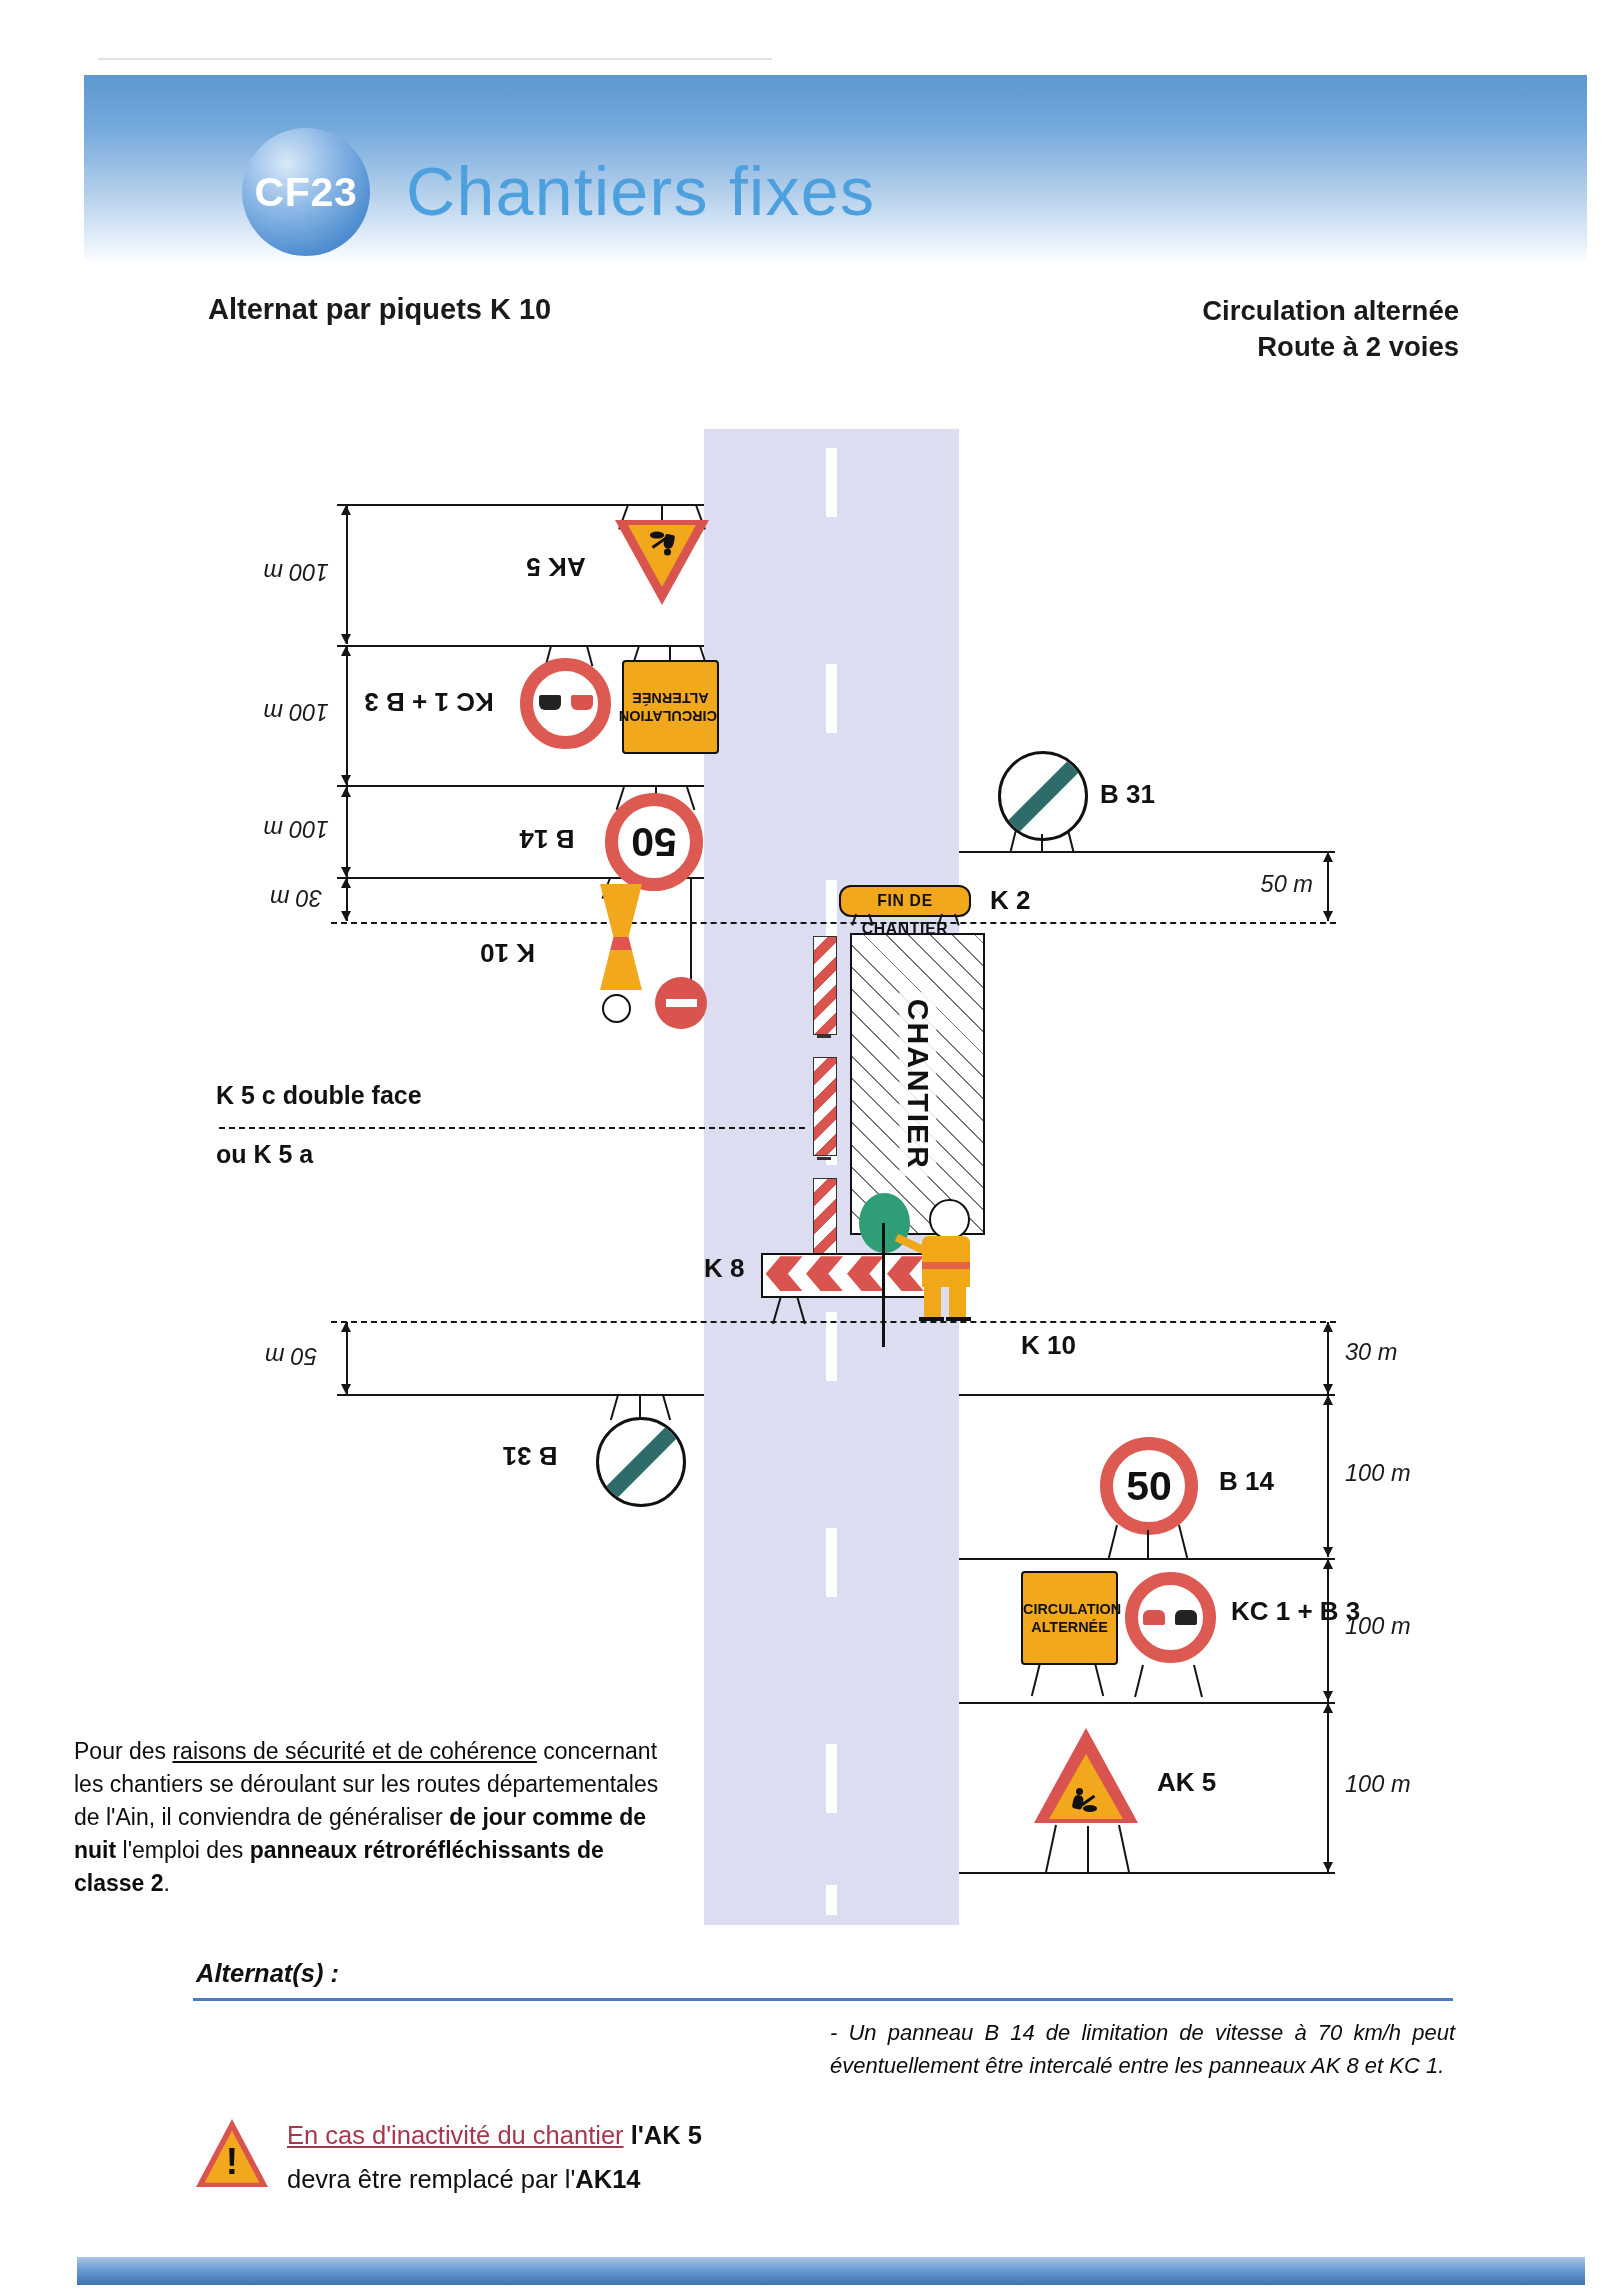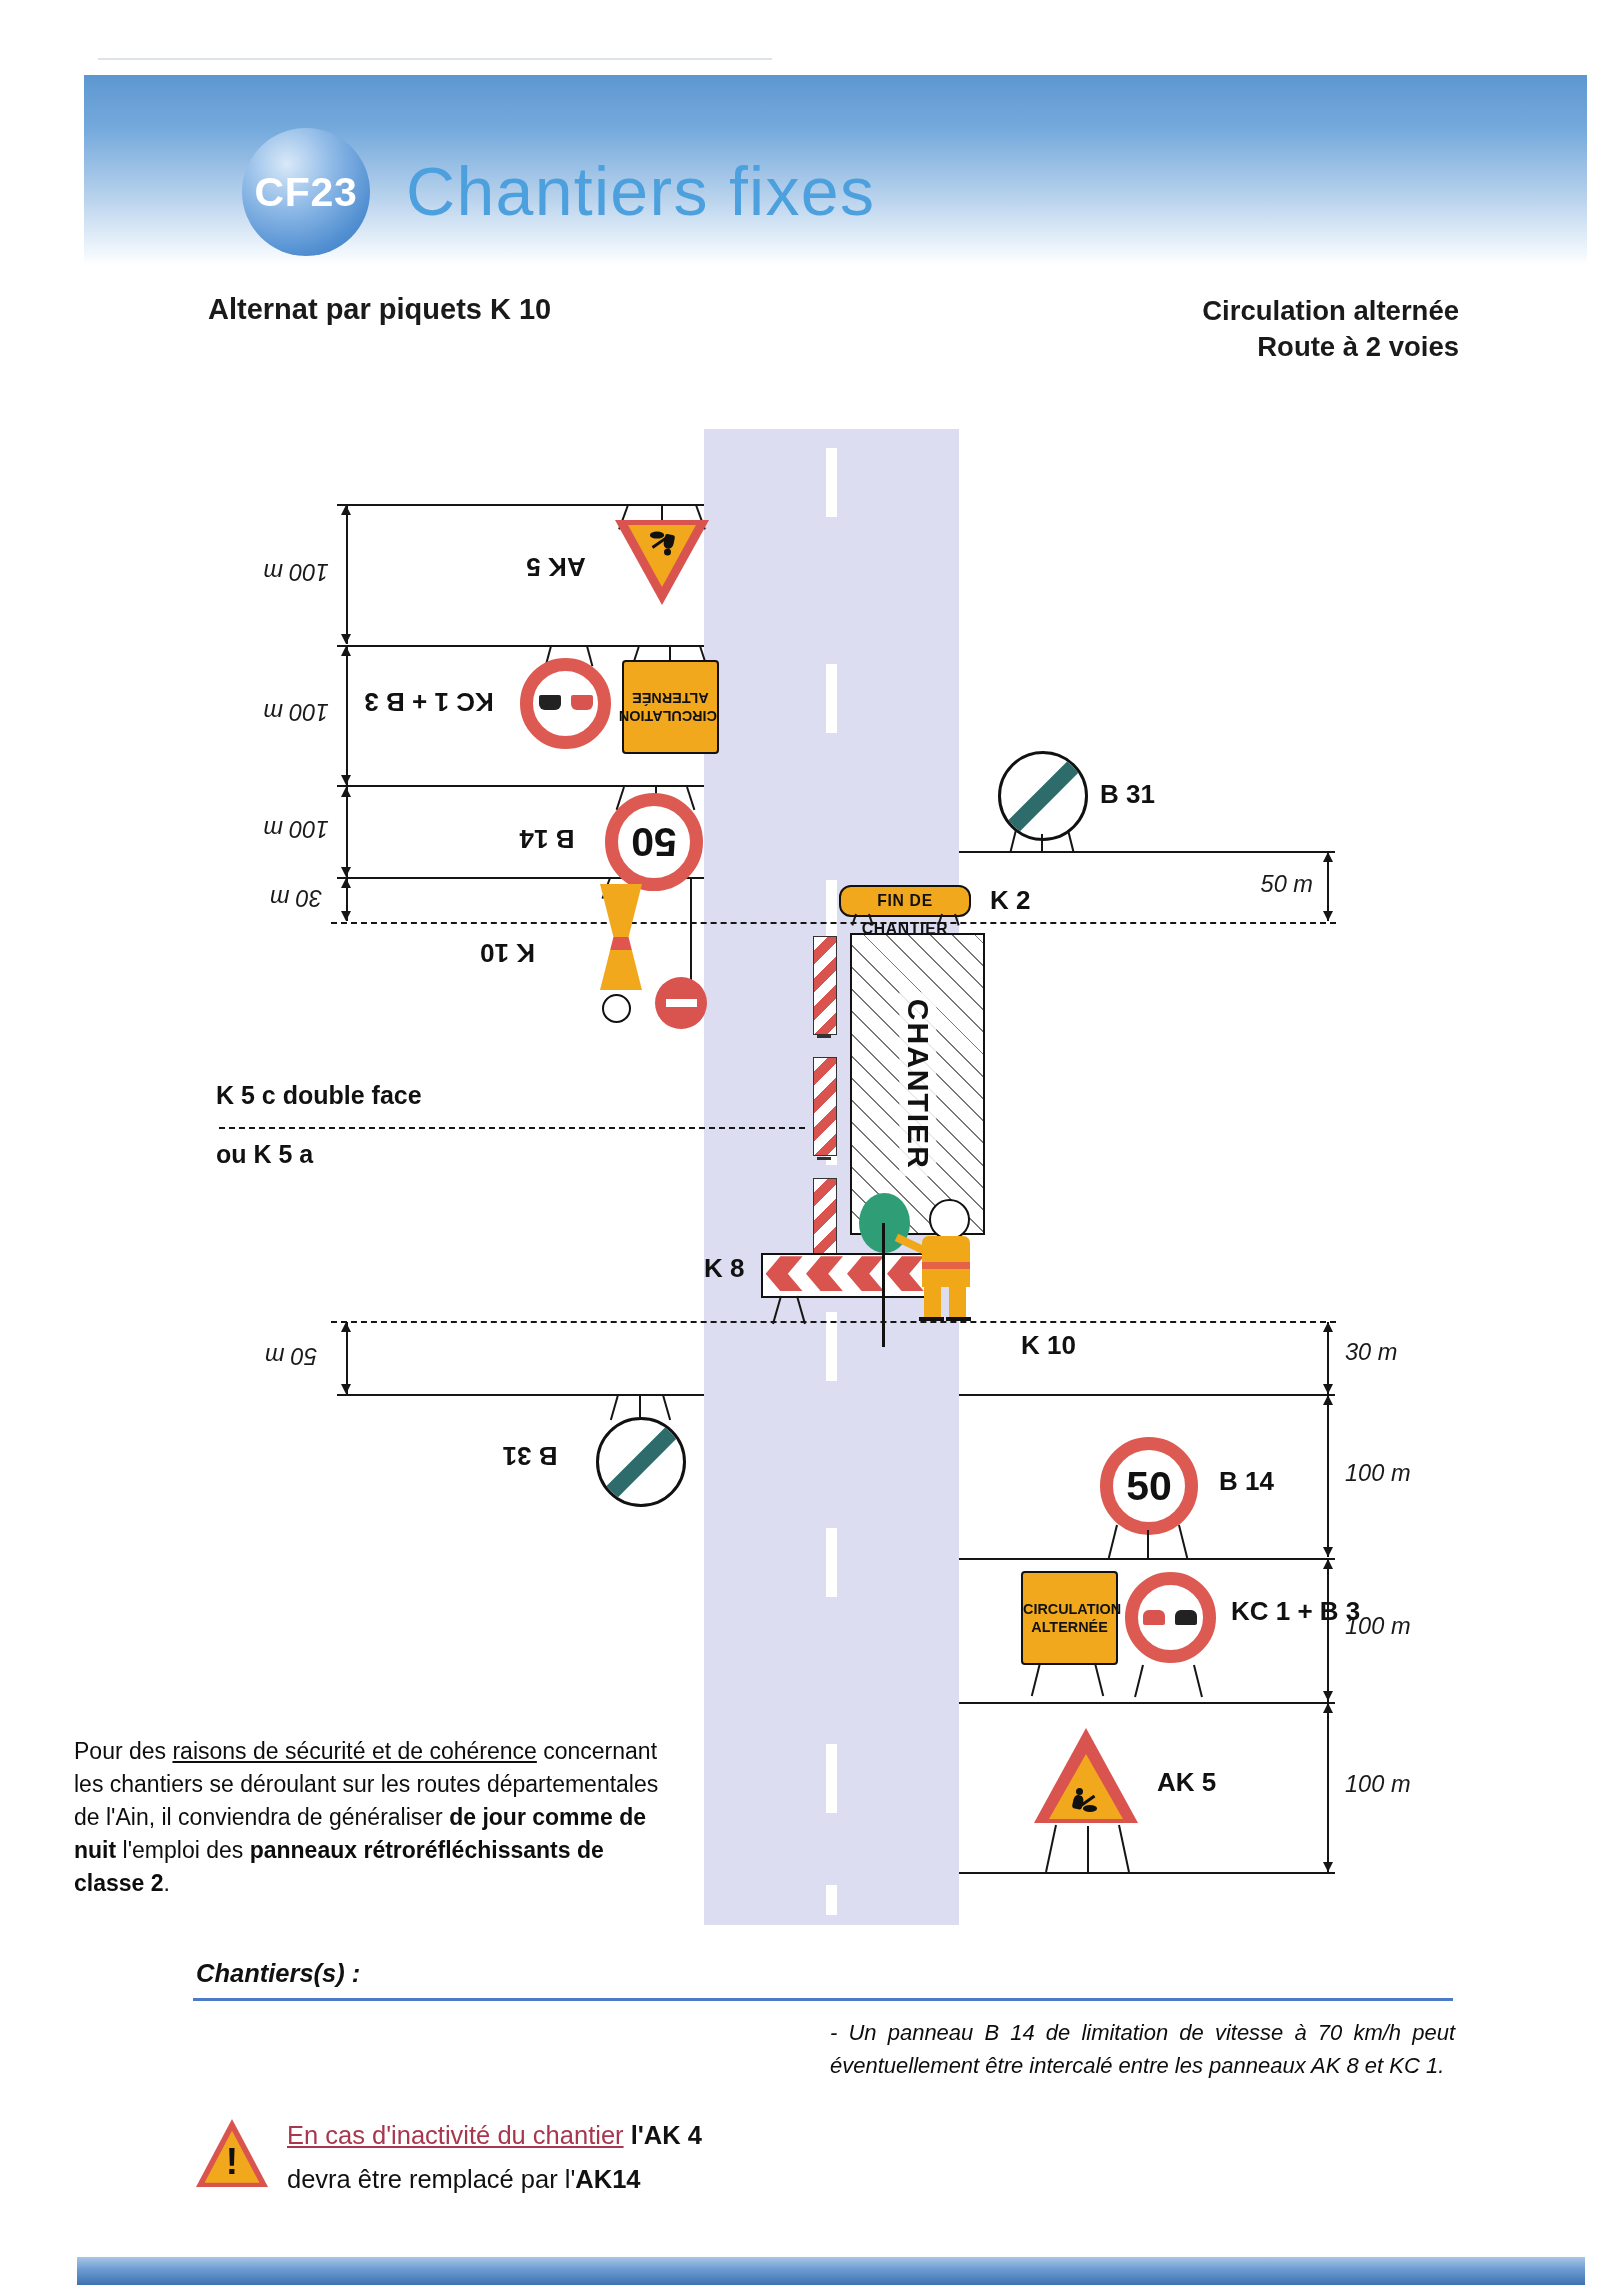--- a/index.html
+++ b/index.html
@@ -279,31 +279,31 @@
   </div>
   <div class="A leg" style="left:1055px;top:1825px;height:48px;transform:rotate(12deg)"></div>
   <div class="A leg" style="left:1087px;top:1826px;height:46px"></div>
   <div class="A leg" style="left:1118px;top:1825px;height:48px;transform:rotate(-12deg)"></div>
   <div class="A sl" style="left:1157px;top:1767px">AK 5</div>
 
   <div class="A para">
     <span>Pour des </span><u>raisons de sécurité et de cohérence</u><span> concernant les chantiers se déroulant sur les routes départementales de l'Ain, il conviendra de généraliser </span><b>de jour comme de nuit</b><span> l'emploi des </span><b>panneaux rétroréfléchissants de classe 2</b><span>.</span>
   </div>
 
-  <div class="A remtitle">Chantiers(s) :</div>
+  <div class="A remtitle">Alternat(s) :</div>
   <div class="A rule"></div>
   <div class="A remcol" style="left:830px;top:2016px;width:625px">- Un panneau B 14 de limitation de vitesse à 70 km/h peut éventuellement être intercalé entre les panneaux AK 8 et KC 1.</div>
 
   <div class="A" style="left:196px;top:2119px;width:72px;height:68px">
     <div class="A" style="left:0;top:0;width:72px;height:68px;background:#d9534f;clip-path:polygon(50% 0,100% 100%,0 100%)"></div>
     <div class="A" style="left:8.5px;top:11.8px;width:55px;height:52px;background:#f2a81d;clip-path:polygon(50% 0,100% 100%,0 100%)"></div>
     <div class="A" style="left:0;top:22px;width:72px;text-align:center;font-weight:bold;font-size:37px;color:#111">!</div>
   </div>
   <div class="A warnline" style="left:287px;top:2121px">
-    <span class="wu">En cas d'inactivité du chantier</span><span class="wb2"> l'AK 4</span>
+    <span class="wu">En cas d'inactivité du chantier</span><span class="wb2"> l'AK 5</span>
   </div>
   <div class="A warnline" style="left:287px;top:2165px">
     <span>devra être remplacé par l'</span><span class="wb2">AK14</span>
   </div>
 
   <div class="A bottombar"></div>
 
 </div>
 
 

